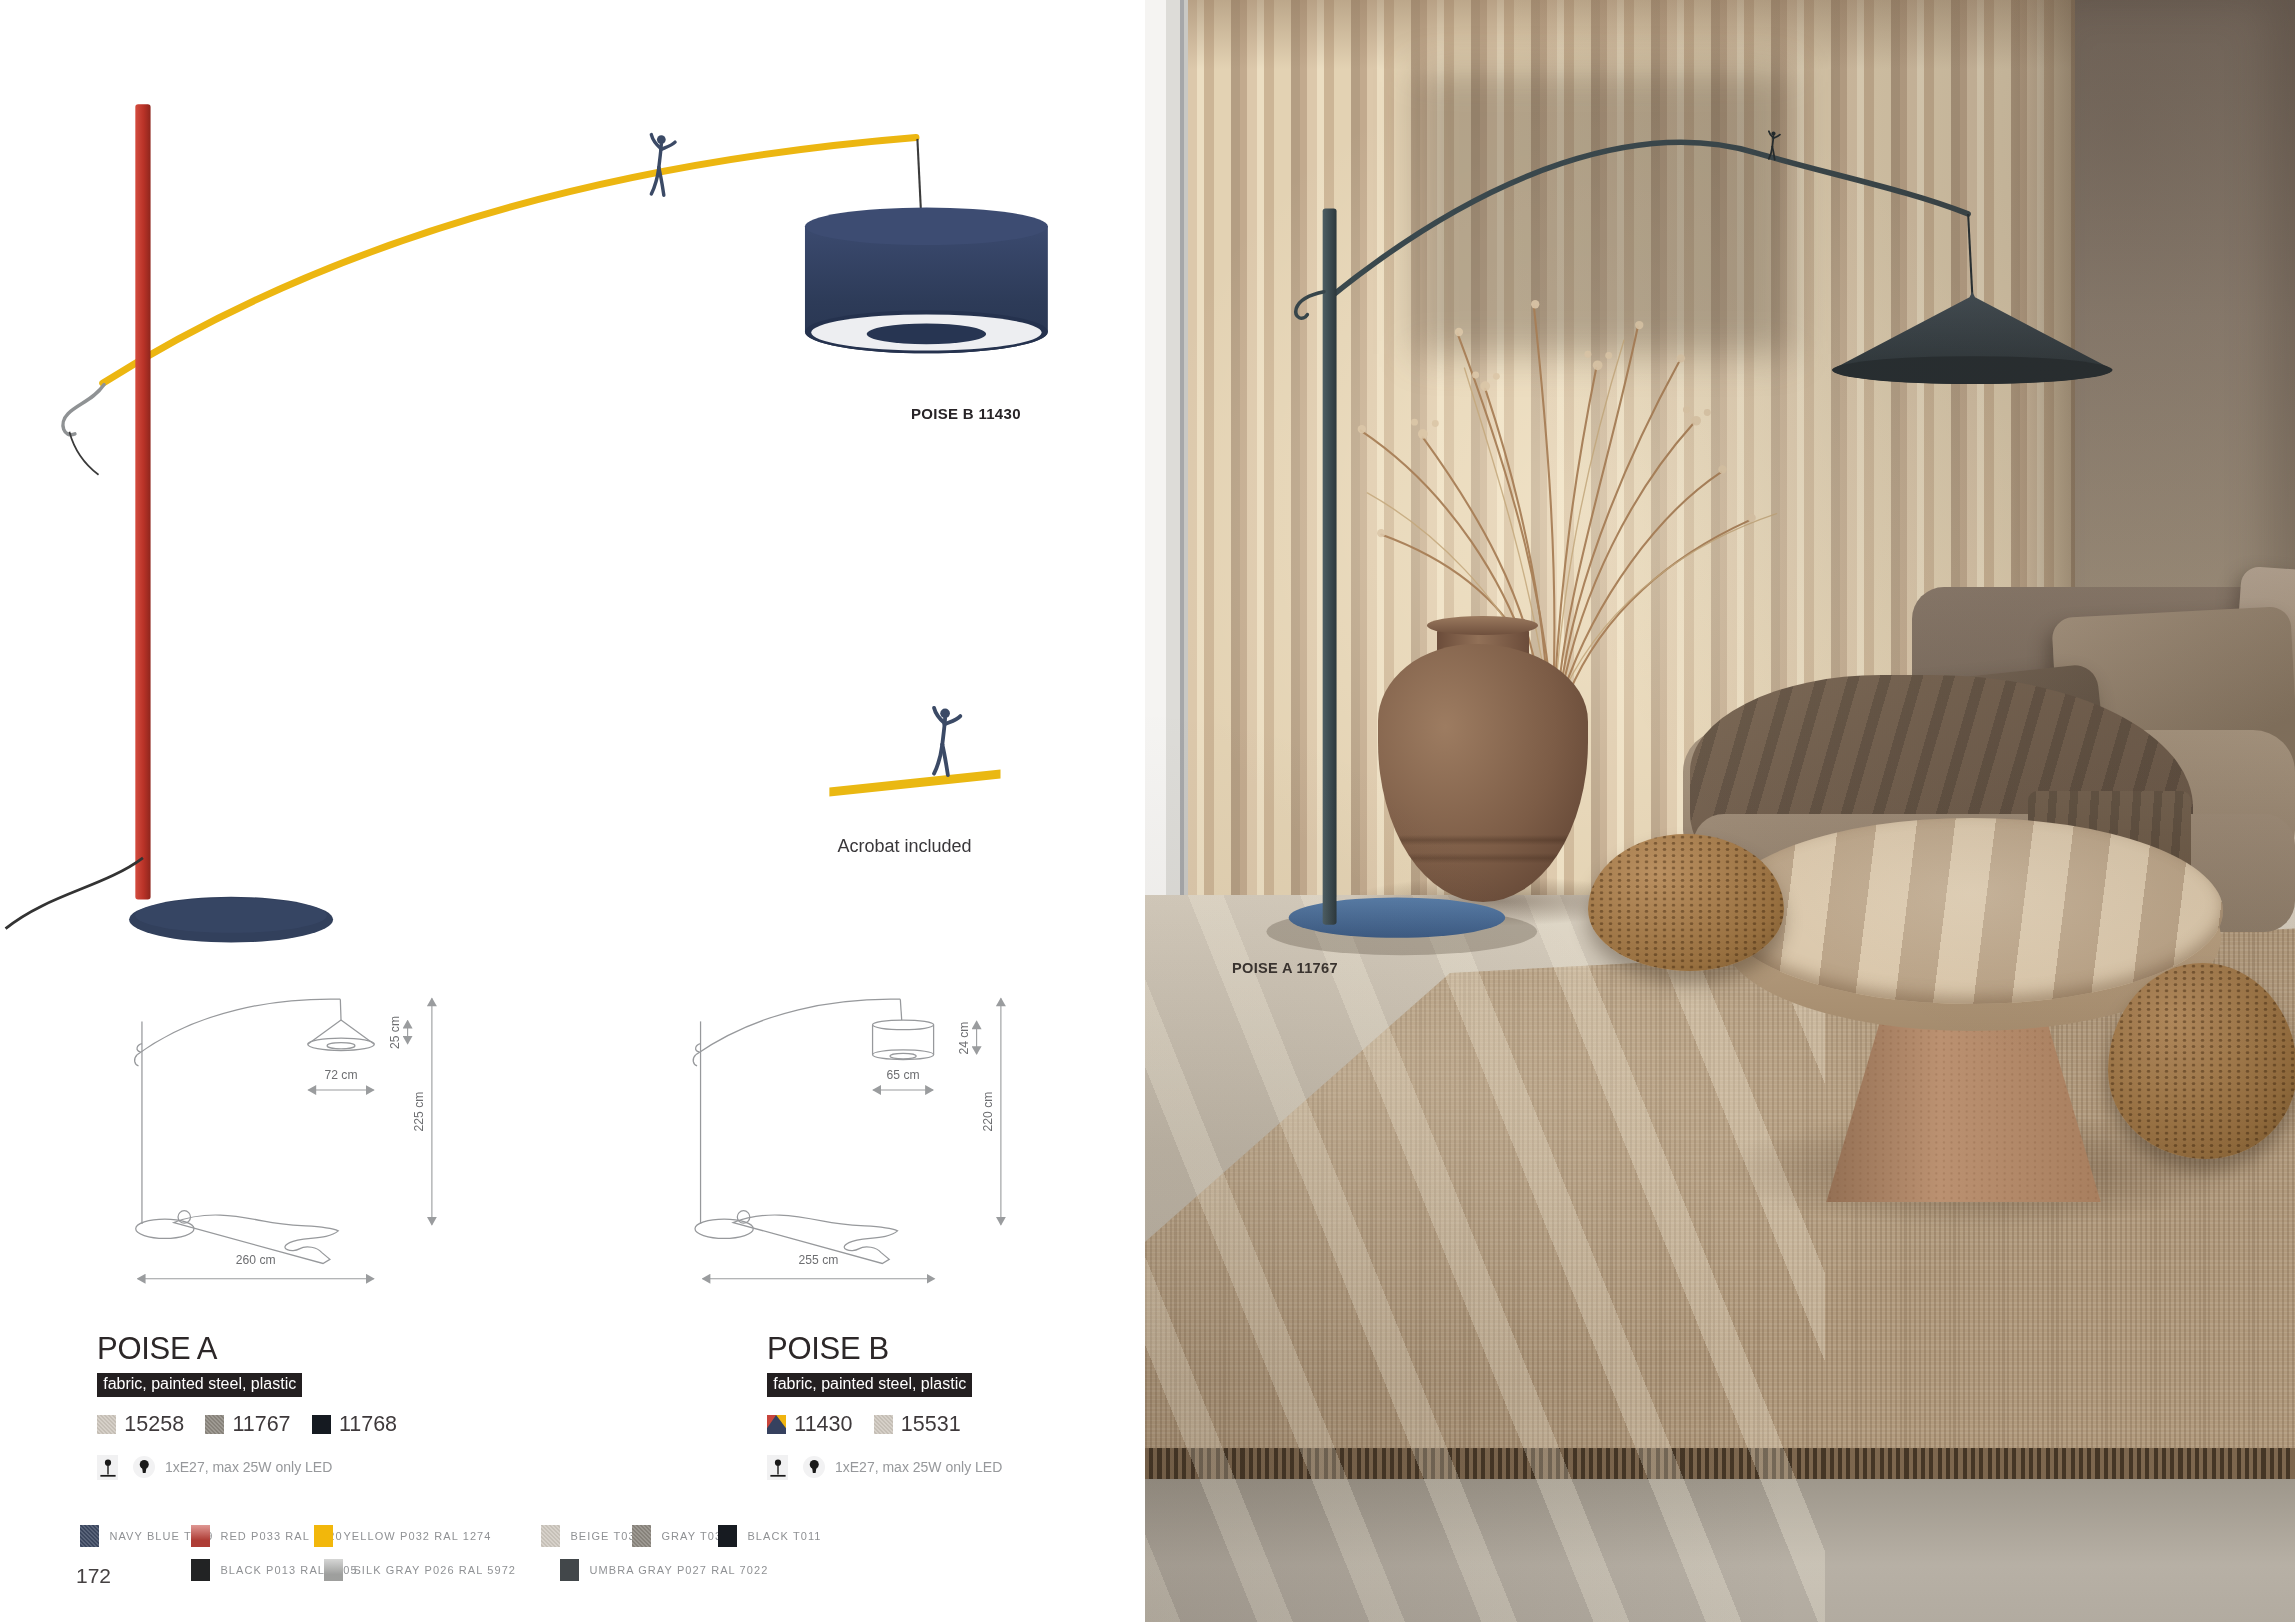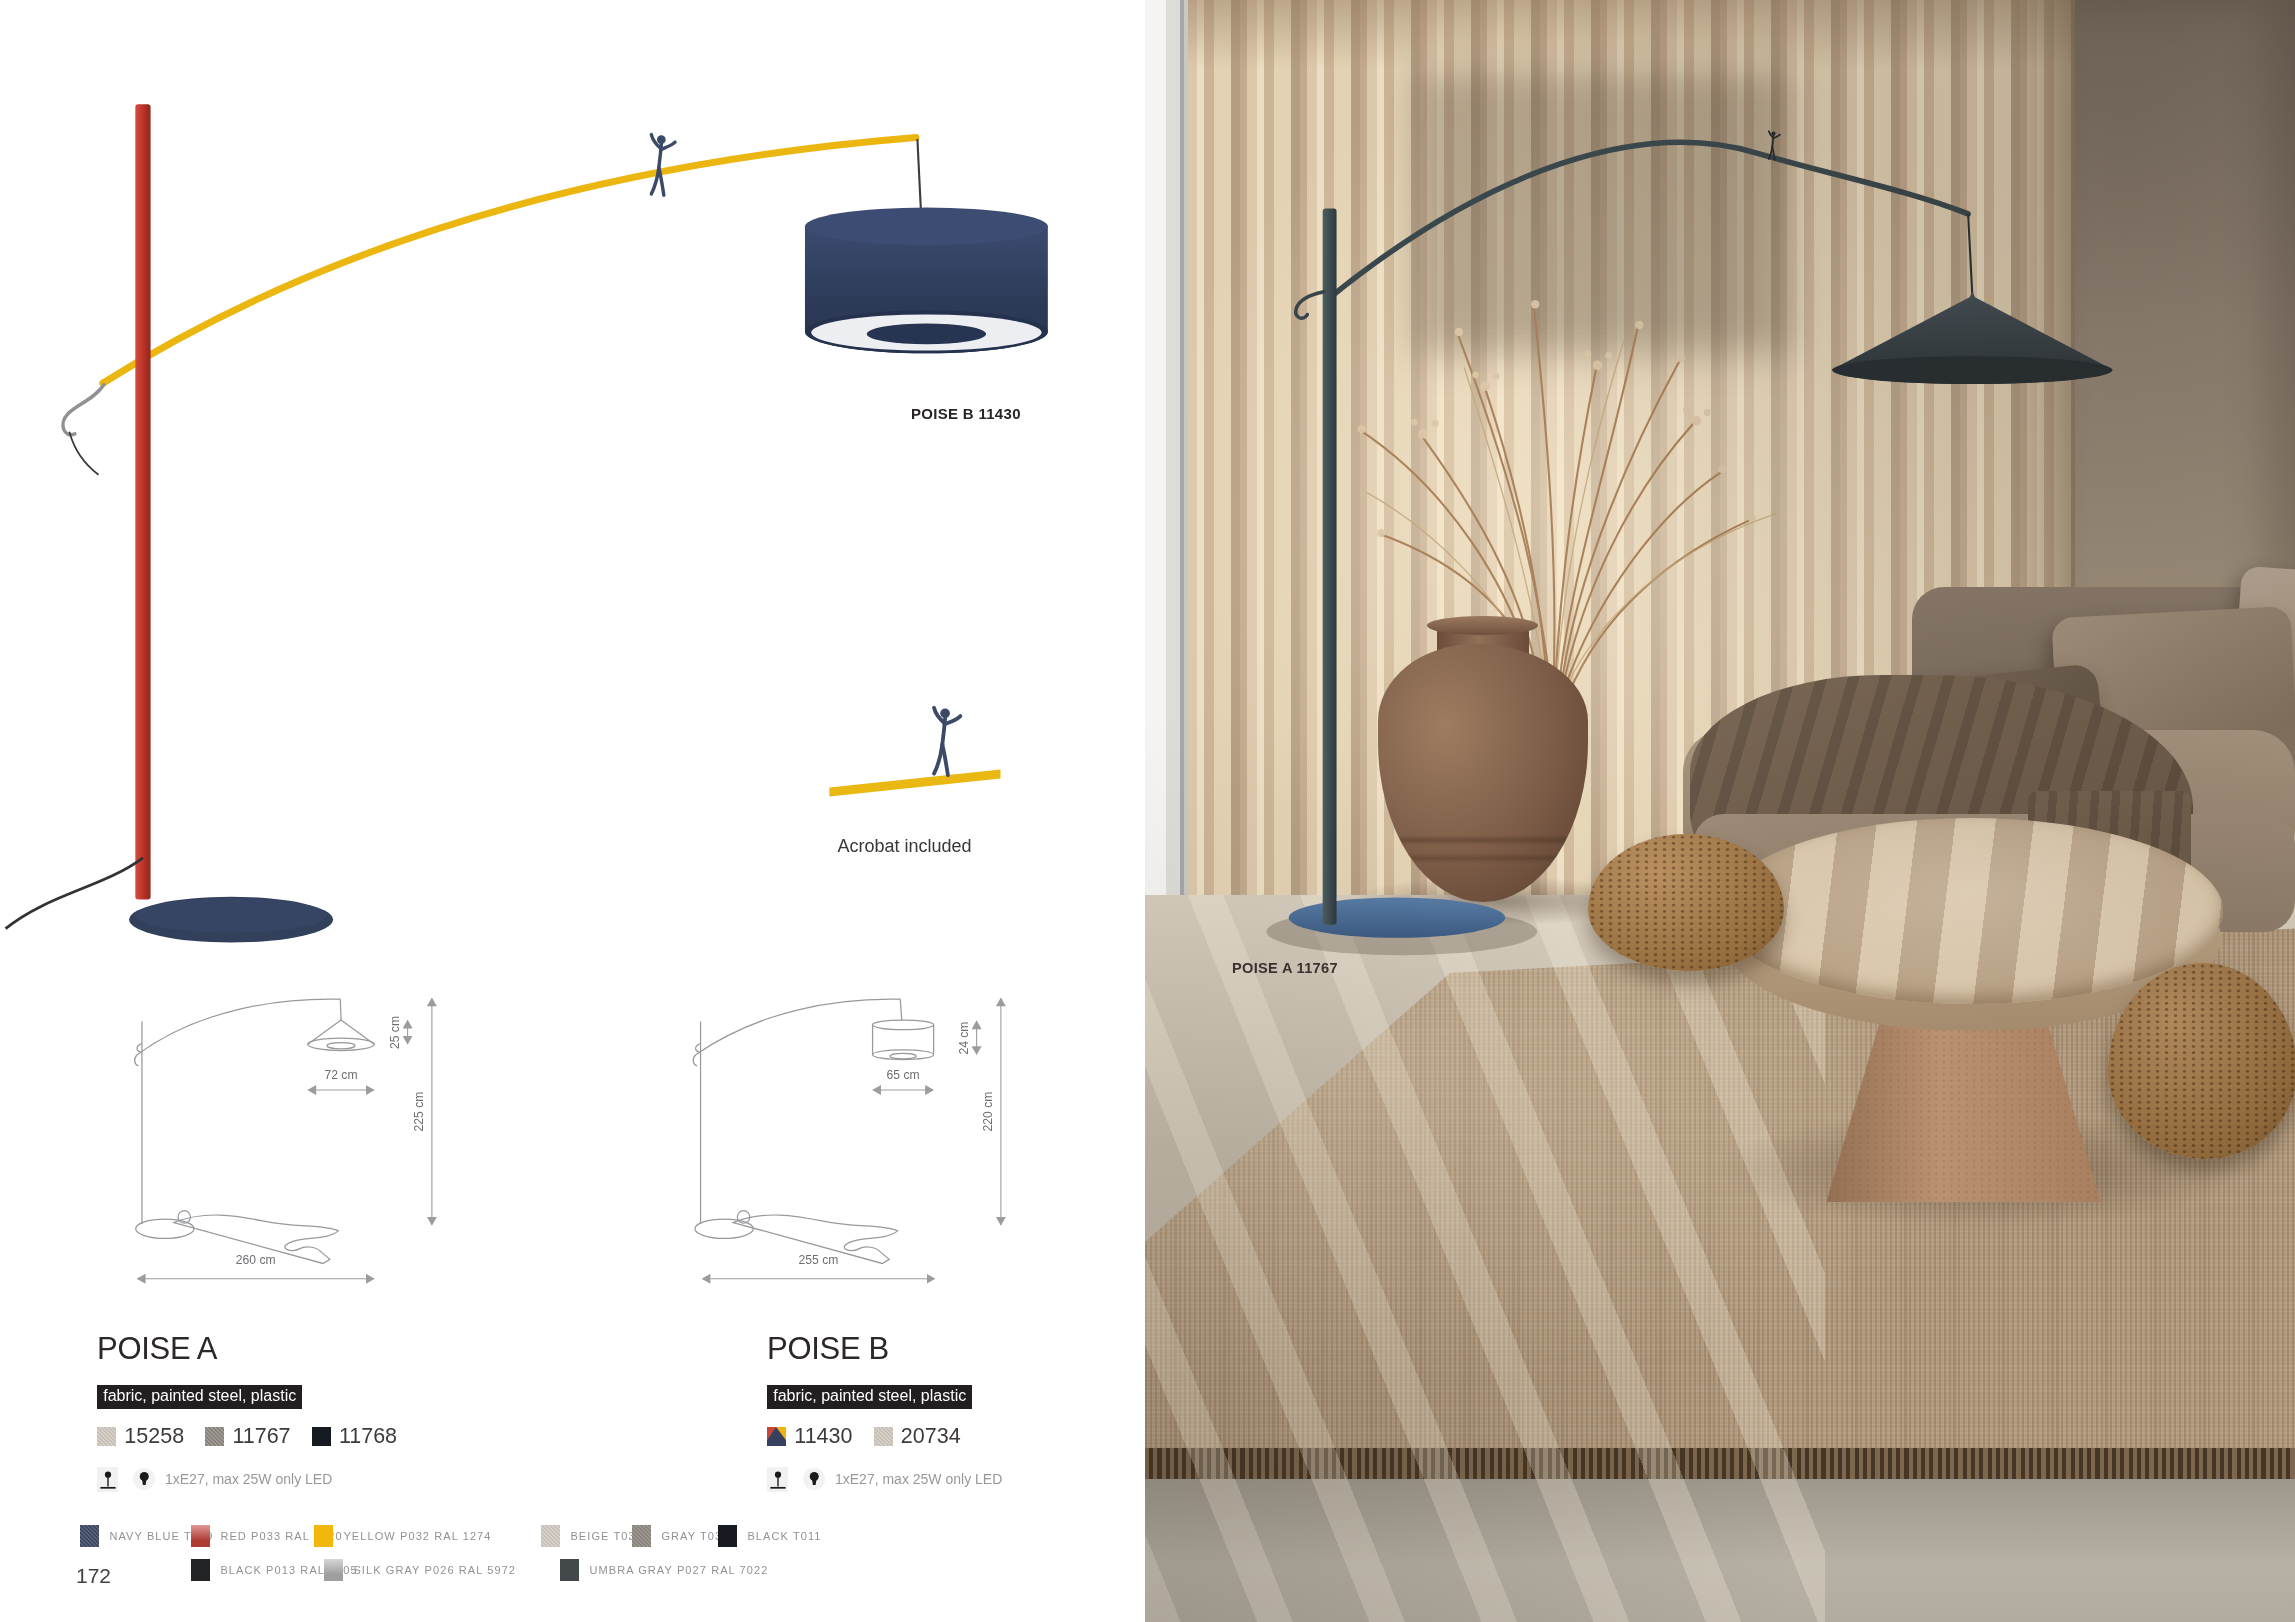--- a/index.html
+++ b/index.html
@@ -6,21 +6,21 @@
   .stage{position:relative;width:2295px;height:1623px;background:#ffffff;
          font-family:"Liberation Sans",sans-serif;overflow:hidden}
   .abs{position:absolute}
 
   
   .hero-label{left:911px;top:405px;font-size:15px;font-weight:bold;color:#282427;letter-spacing:0.3px}
   .acrobat-note{left:811px;top:836px;width:187px;text-align:center;font-size:18px;color:#39373a}
 
   .p-block{width:361px}
   .p-title{font-size:31px;color:#2c2728;letter-spacing:-0.3px;line-height:1}
-  .p-tag{display:inline-block;background:#231f20;color:#fff;font-size:16px;padding:2.1px 6.2px 3.5px;margin-top:21px}
+  .p-tag{display:inline-block;background:#231f20;color:#fff;font-size:16px;padding:2.1px 6.2px 3.5px;margin-top:9px}
   .p-swatches{display:flex;align-items:center;margin-top:15.3px}
   .v-sw{width:19px;height:19px;display:inline-block;flex:0 0 auto}
   .v-code{font-size:21.5px;color:#3e393b;margin:0 21px 0 8.3px}
   .sw-fabric{background-image:repeating-linear-gradient(45deg,rgba(255,255,255,.14) 0 1.4px,rgba(0,0,0,.05) 1.4px 2.8px)}
   .p-spec{display:flex;align-items:center;margin-top:18px}
   .spec-text{font-size:14px;color:#96989b;margin-left:9.7px}
   .lamp-box{width:21px;height:25px;background:#f1f1f2;display:flex;align-items:center;justify-content:center}
   .bulb-circ{width:22px;height:22px;border-radius:50%;background:#f2f2f3;margin-left:15.3px;
              display:flex;align-items:center;justify-content:center}
 
@@ -296,21 +296,21 @@
       <div class="p-swatches">
         <span class="v-sw">
           <svg width="19" height="19" viewBox="0 0 27 27">
             <rect x="0" y="0" width="27" height="27" fill="#36415f"></rect>
             <polygon points="0,0 13,0 0,19" fill="#c8453c"></polygon>
             <polygon points="13,0 27,0 27,19" fill="#f0b40e"></polygon>
           </svg>
         </span>
         <span class="v-code">11430</span>
         <span class="v-sw sw-fabric" style="background-color: rgb(207, 200, 191);"></span>
-        <span class="v-code">20734</span>
+        <span class="v-code">15531</span>
       </div>
       <div class="p-spec">
         <span class="lamp-box">
           <svg width="18" height="21" viewBox="0 0 26 30">
             <line x1="13" y1="4" x2="13" y2="25" stroke="#1a1a1a" stroke-width="2"></line>
             <circle cx="13" cy="8" r="4.5" fill="#1a1a1a"></circle>
             <line x1="2" y1="27" x2="24" y2="27" stroke="#1a1a1a" stroke-width="2.5"></line>
           </svg>
         </span>
         <span class="bulb-circ">

